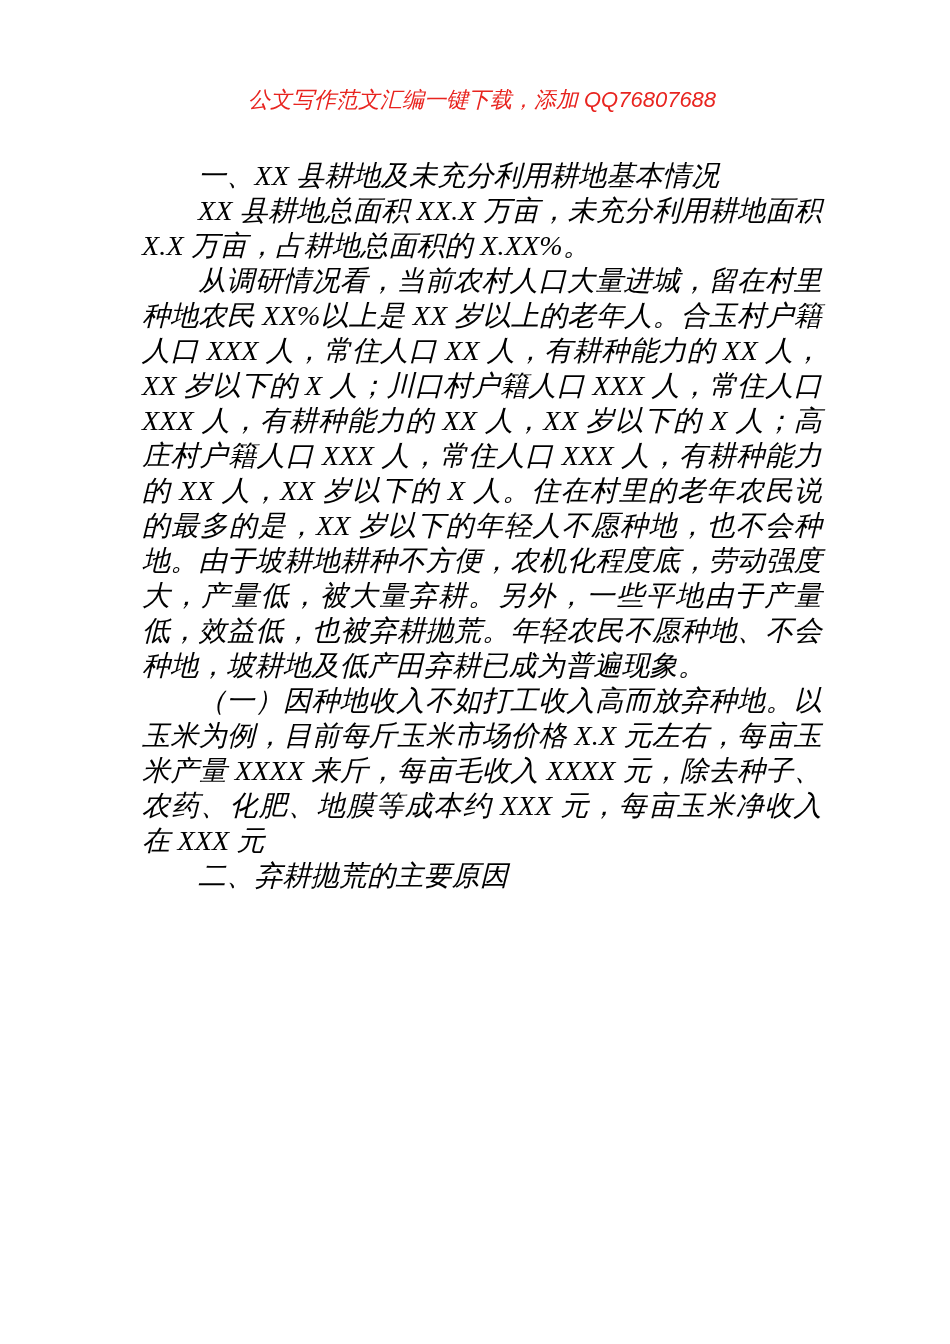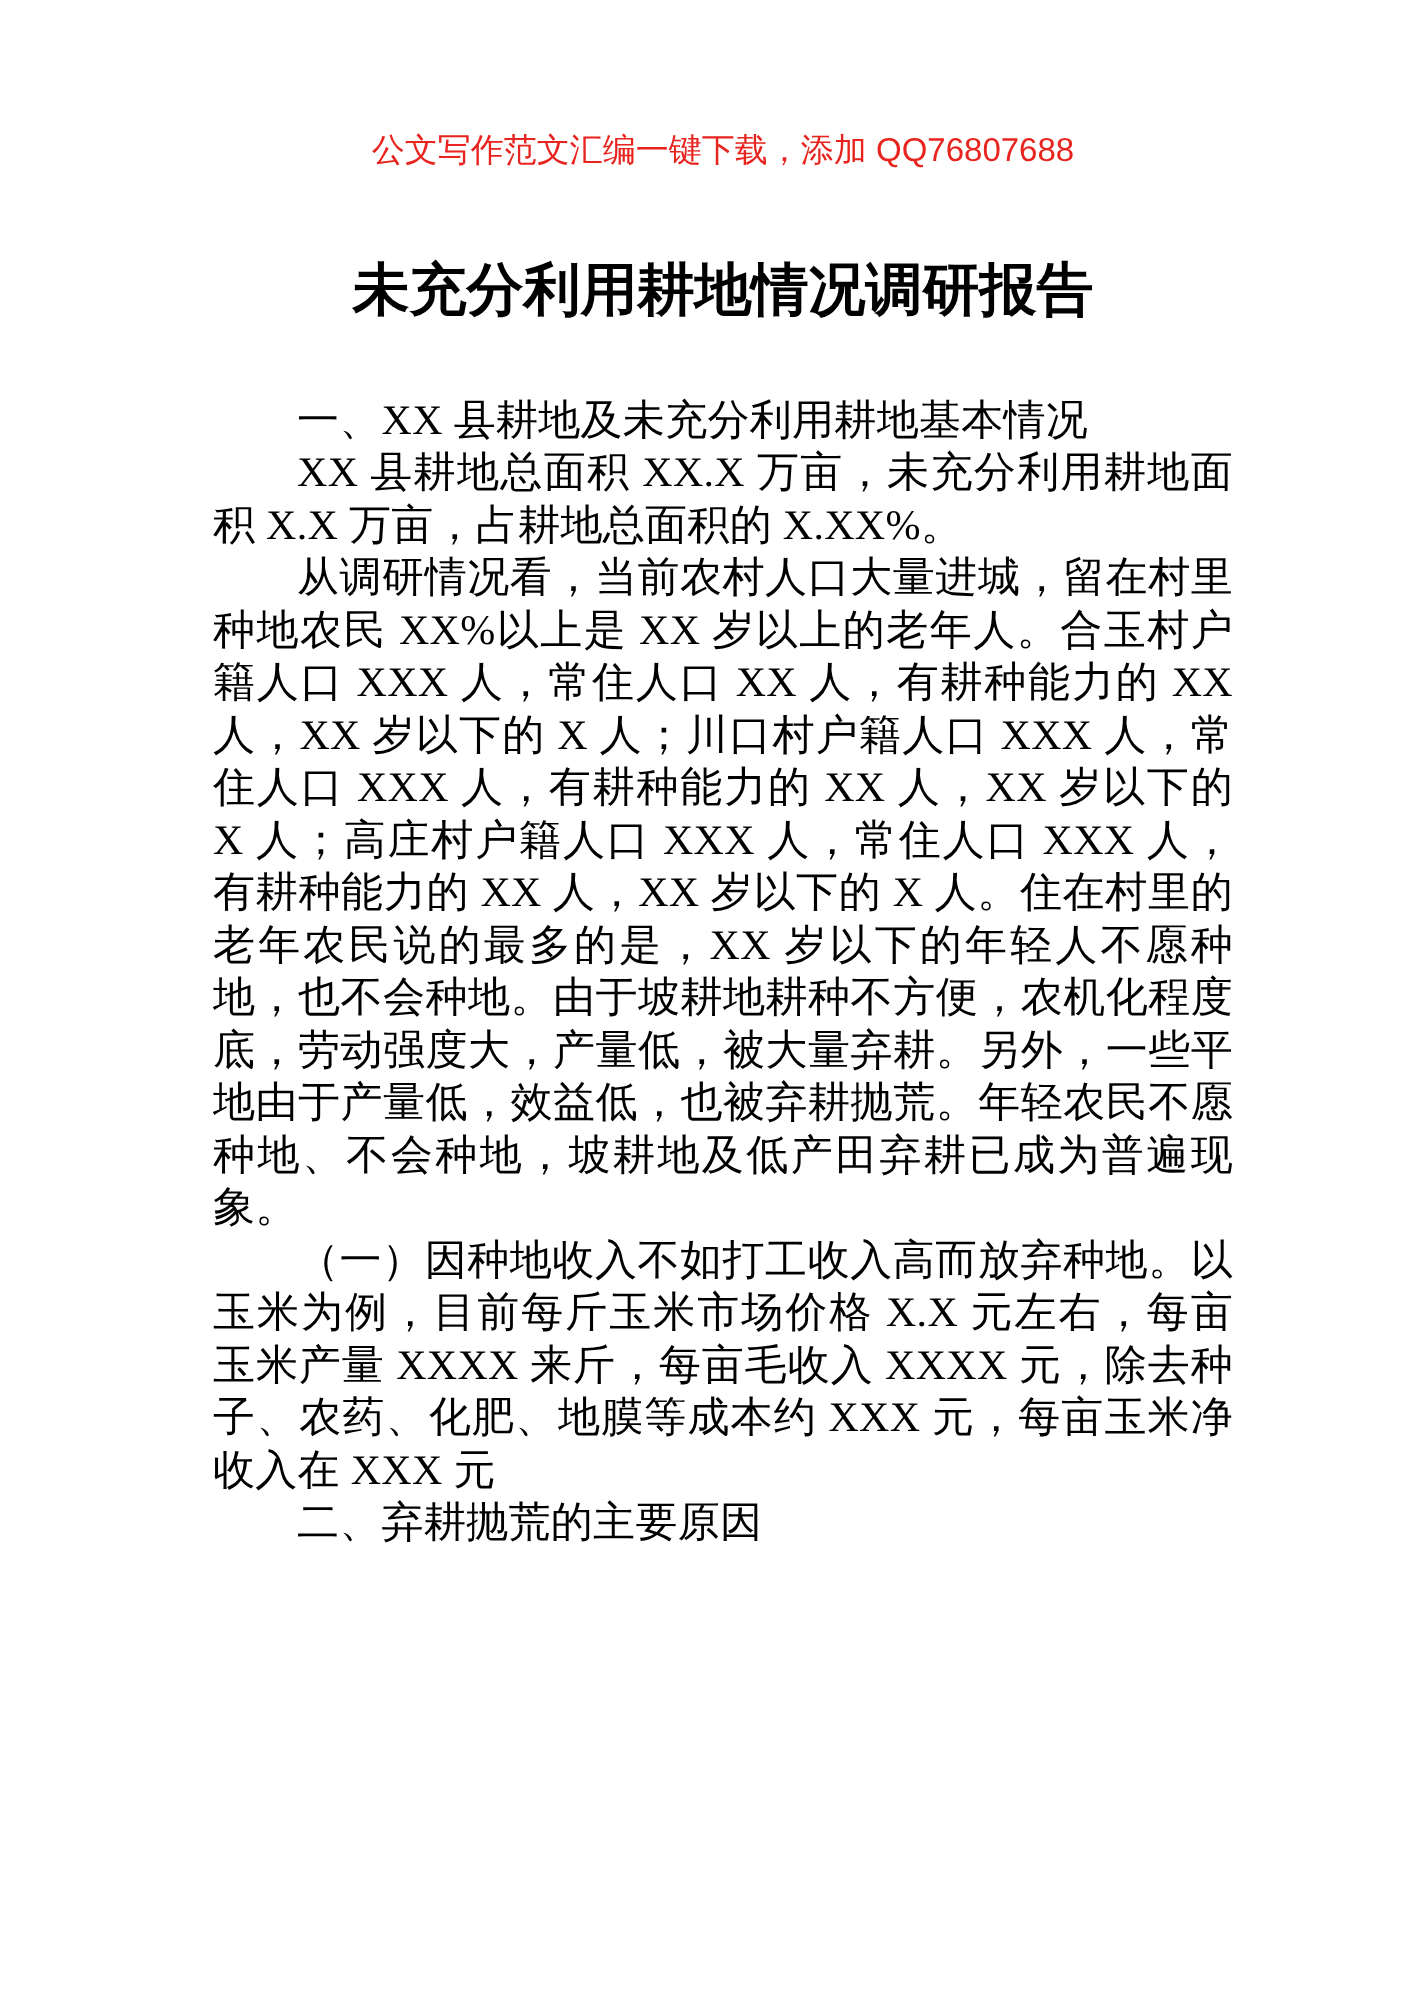--- a/index.html
+++ b/index.html
@@ -9,20 +9,21 @@
     background: #ffffff;
   }
   .page {
     position: relative;
     width: 950px;
     height: 1172px;
     background: var(--page-bg, #ffffff);
     overflow: hidden;
     color: var(--text-color, #000000);
     font-family: "Liberation Serif", serif;
+    font-style: italic;
   }
   .notice {
     margin: 86px 128px 0 142px;
     text-align: center;
     font-family: "Liberation Sans", sans-serif;
     font-size: 22px;
     line-height: 28px;
     color: var(--notice-red, #e8241f);
   }
   .doc-title {
@@ -59,21 +60,20 @@
     color: var(--text-color, #000000);
   }
 </style>
 </head>
 <body>
 
 <div class="page">
 
   <div class="notice">公文写作范文汇编一键下载，添加 QQ76807688</div>
 
-  <h1 class="doc-title">未充分利用耕地情况调研报告</h1>
 
   <div class="doc-body">
       <p class="para para-heading">一、XX 县耕地及未充分利用耕地基本情况</p>
       <p class="para">XX 县耕地总面积 XX.X 万亩，未充分利用耕地面积 X.X 万亩，占耕地总面积的 X.XX%。</p>
       <p class="para">从调研情况看，当前农村人口大量进城，留在村里种地农民 XX%以上是 XX 岁以上的老年人。合玉村户籍人口 XXX 人，常住人口 XX 人，有耕种能力的 XX 人，XX 岁以下的 X 人；川口村户籍人口 XXX 人，常住人口 XXX 人，有耕种能力的 XX 人，XX 岁以下的 X 人；高庄村户籍人口 XXX 人，常住人口 XXX 人，有耕种能力的 XX 人，XX 岁以下的 X 人。住在村里的老年农民说的最多的是，XX 岁以下的年轻人不愿种地，也不会种地。由于坡耕地耕种不方便，农机化程度底，劳动强度大，产量低，被大量弃耕。另外，一些平地由于产量低，效益低，也被弃耕抛荒。年轻农民不愿种地、不会种地，坡耕地及低产田弃耕已成为普遍现象。</p>
       <p class="para">（一）因种地收入不如打工收入高而放弃种地。以玉米为例，目前每斤玉米市场价格 X.X 元左右，每亩玉米产量 XXXX 来斤，每亩毛收入 XXXX 元，除去种子、农药、化肥、地膜等成本约 XXX 元，每亩玉米净收入在 XXX 元</p>
       <p class="para para-heading">二、弃耕抛荒的主要原因</p>
     </div>
 
   <div class="page-number">1</div>

